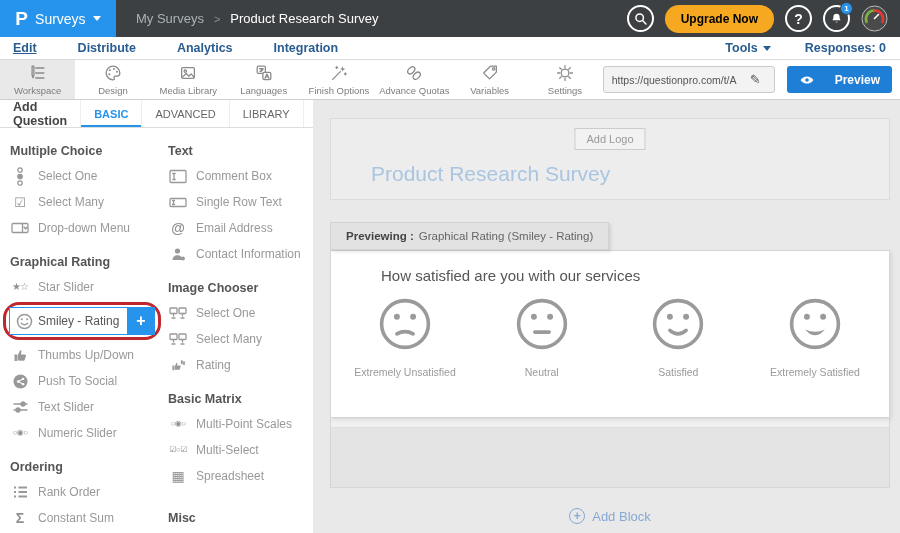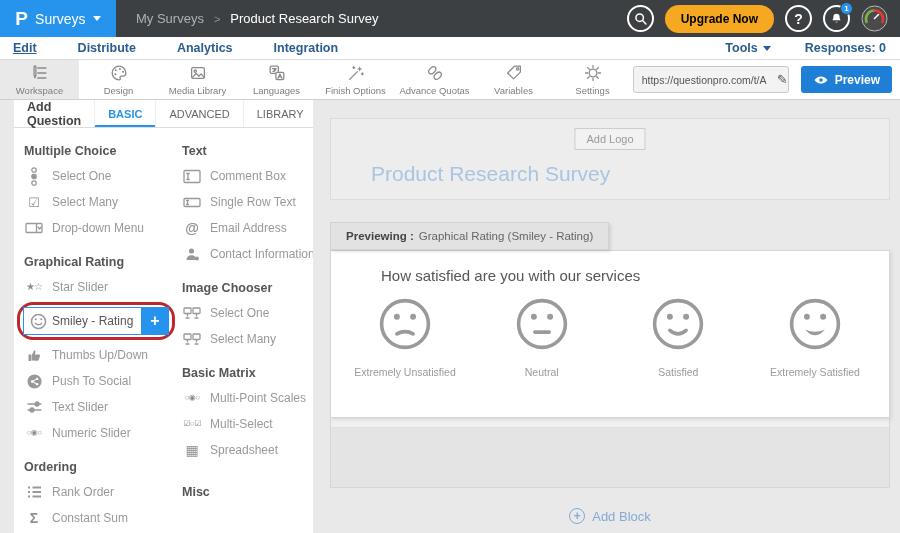--- a/index.html
+++ b/index.html
@@ -41,30 +41,30 @@
 
   
   .toolbar { position:absolute; top:60px; left:0; width:900px; height:40px; background:#fff;
     border-bottom:1px solid #cfcfcf; display:flex; align-items:stretch; }
   .tb-item { width:79px; display:flex; flex-direction:column; align-items:center;
     justify-content:center; gap:2px; color:#7d7d7d; font-size:9.5px; cursor:pointer; }
   .tb-item.active { background:#e9e9e9; }
   .tbsvg { stroke:#8a8a8a; fill:none; stroke-width:1.4; stroke-linecap:round; stroke-linejoin:round; }
   .tb-right { margin-left:auto; display:flex; align-items:center; gap:12px; padding-right:8px; }
   .url-group { display:flex; align-items:center; background:#f3f3f3; border:1px solid #c9c9c9;
-    border-radius:3px; height:27px; width:156px; }
+    border-radius:3px; height:27px; width:172px; }
   .url-input { border:none; background:transparent; font-size:10.5px; color:#555; width:146px;
     padding:0 0 0 8px; font-family:inherit; outline:none; }
   .pencil { color:#555; font-size:13px; cursor:pointer; padding-right:6px; }
   .preview-btn { background:#1f7ed6; color:#fff; border:none; font-size:12px; font-weight:bold;
-    border-radius:3px; height:27px; padding:0 12px; display:flex; align-items:center; gap:6px;
+    border-radius:3px; height:27px; padding:0 12px; display:flex; align-items:center; gap:20px;
     cursor:pointer; font-family:inherit; }
 
   
-  .panel { position:absolute; top:100px; left:14px; width:339px; height:433px; background:#fff;
+  .panel { position:absolute; top:100px; left:0; width:339px; height:433px; background:#fff;
     border-right:1px solid #c9c9c9; overflow:hidden; }
   .panel-tabs { height:28px; border-bottom:1px solid #ddd; display:flex; align-items:stretch; }
   .pt-title { font-weight:bold; color:#444; font-size:12.5px; padding:0 13px; display:flex;
     align-items:center; border-right:1px solid #eee; }
   .pt-tab { padding:0 13px; display:flex; align-items:center; color:#666; font-size:11px;
     cursor:pointer; border-right:1px solid #eee; }
   .pt-tab.active { color:#2693ec; font-weight:bold; box-shadow:inset 0 -2px 0 #2693ec; }
   .pt-close { margin-left:auto; padding:0 12px; display:flex; align-items:center; color:#444;
     font-weight:bold; cursor:pointer; font-size:13px; }
   .panel-body { display:flex; padding:2px 0 0 10px; }
@@ -411,20 +411,30 @@
       <div class="q-item">
         <span class="qi">
           <svg class="qisvg" width="18" height="13" viewBox="0 0 18 13">
             <rect x="1" y="1" width="7" height="5.5" rx="0.8"></rect>
               <rect x="10" y="1" width="7" height="5.5" rx="0.8"></rect>
             <path d="M4.5 6.5v2.5M13.5 6.5v2.5M3 11h3M12 11h3"></path>
           </svg>
           </span>
         <span>Select Many</span>
       </div>
+      <div class="q-item">
+        <span class="qi">
+          <svg width="15" height="14" viewBox="0 0 16 15">
+            <path d="M1.5 8h2v5h-2zM4 12.5V9l1.8-4c.8 0 1.2.7 1 1.6L6.5 8h3c.6 0 1 .5.8 1.2l-1 2.8c-.2.4-.6.7-1 .7z" fill="#999"></path>
+            <path d="M10.5 2.5h2v4h-2z" fill="#999"></path>
+              <path d="M13 3.5l1.8 0v4l-1.8 0z" fill="#999"></path>
+          </svg>
+          </span>
+        <span>Rating</span>
+      </div>
 
       <div class="sec-head">Basic Matrix</div>
       <div class="q-item">
         <span class="qi" style="font-size:8px;letter-spacing:-0.5px;">○◉○</span>
         <span>Multi-Point Scales</span>
       </div>
       <div class="q-item">
         <span class="qi" style="font-size:8px;letter-spacing:-0.5px;">☑○☑</span>
         <span>Multi-Select</span>
       </div>

